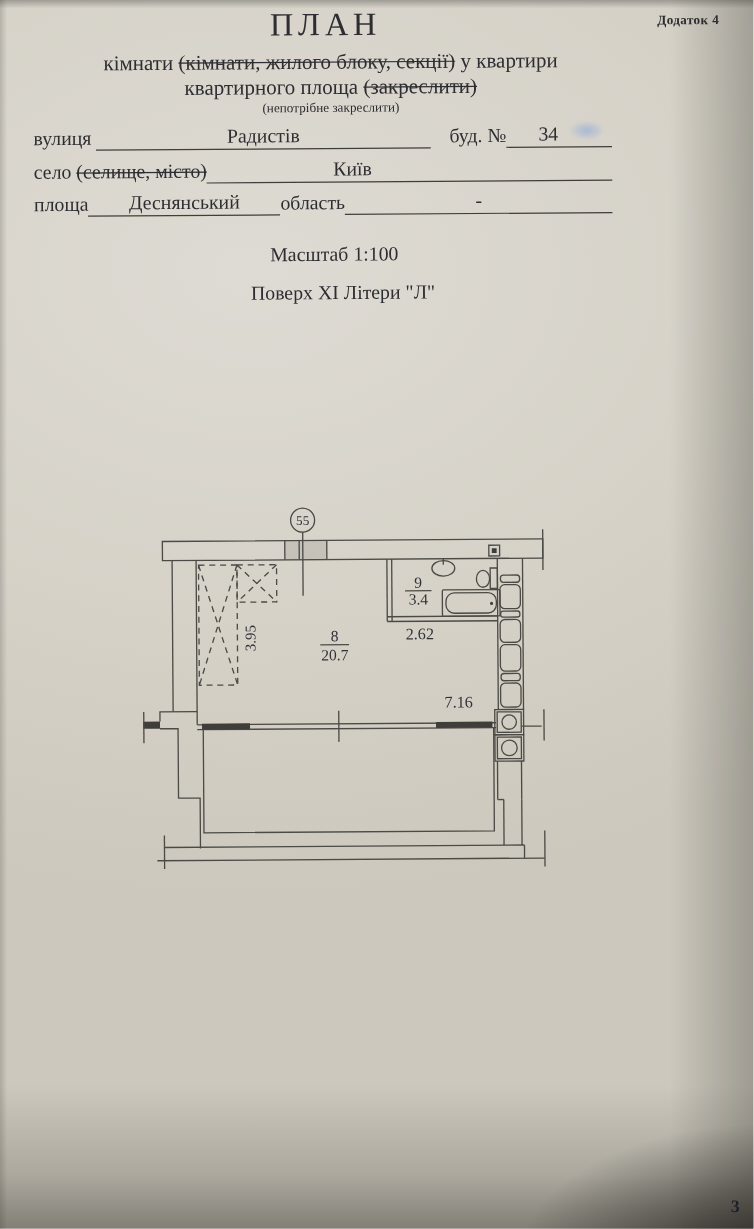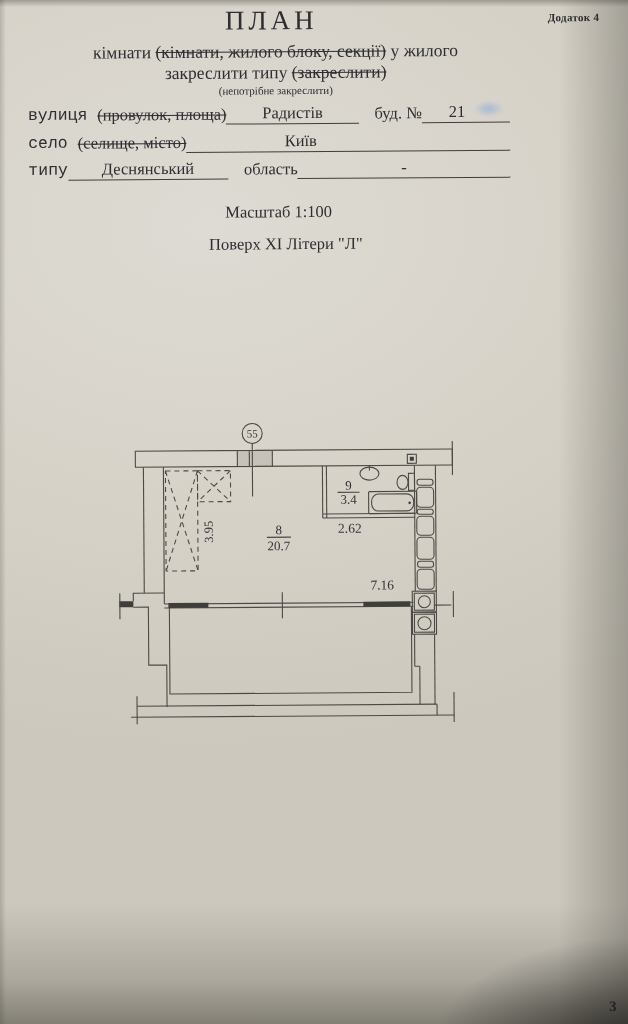--- a/index.html
+++ b/index.html
@@ -20,66 +20,65 @@
          font-size:27px;letter-spacing:4px;}
   .sub{position:absolute;left:0;width:556px;text-align:center;font-size:17.5px;}
   .sub1{top:41px;} .sub2{top:62px;}
   .note{position:absolute;left:0;top:84px;width:556px;text-align:center;font-size:11px;}
   .strike{text-decoration:line-through;text-decoration-thickness:1.3px;}
   .row{position:absolute;left:30px;width:482px;display:flex;align-items:flex-end;
        font-size:16.5px;line-height:20px;}
   .r1{top:103px;} .r2{top:131px;} .r3{top:158px;}
   .ul{border-bottom:1.4px solid #403e39;text-align:center;}
   .fill{flex:1;}
-  .lbl{white-space:pre;font-family:Liberation Mono, monospace;}
+  .lbl{white-space:pre;}
   .bud{margin-left:16px;white-space:pre;}
   .w34{width:70px;padding-right:18px;}
   .wdis{width:160px;}
-  .wobl{margin-left:16px;white-space:pre;text-align:right;}
+  .wobl{margin-left:0;white-space:pre;text-align:right;}
   .kyiv{padding-right:95px;}
   .scale-line{position:absolute;top:202px;left:0;width:560px;text-align:center;font-size:16.5px;}
   .floor-line{position:absolute;top:234px;left:0;width:574px;text-align:center;font-size:16.5px;}
   .smudge{position:absolute;left:476px;top:102px;width:30px;height:16px;border-radius:50%;
     background:radial-gradient(ellipse at center, rgba(125,160,220,0.55), rgba(125,160,220,0) 72%);
     filter:blur(1.5px);}
   .pagenum{position:absolute;left:605px;top:1000px;font-size:14.5px;font-weight:bold;color:#1d2029;}
   svg.plan{position:absolute;left:0;top:0;}
   svg text{font-family:"Liberation Serif","DejaVu Serif",serif;fill:#34333a;}
 </style>
 </head>
 <body>
 
 <div class="page">
   <div class="tilt">
 
     <div class="appendix">Додаток 4</div>
     <div class="title">ПЛАН</div>
 
-    <div class="sub sub1"><span>кімнати </span><span class="strike">(кімнати, жилого блоку, секції)</span><span> у жилого</span></div>
-
-    <div class="sub sub2"><span>закреслити типу </span><span class="strike">(закреслити)</span></div>
+    <div class="sub sub1"><span>кімнати </span><span class="strike">(кімнати, жилого блоку, секції)</span><span> у квартири</span></div>
+
+    <div class="sub sub2"><span>квартирного площа </span><span class="strike">(закреслити)</span></div>
 
     <div class="note">(непотрібне закреслити)</div>
 
     <div class="row r1">
       <span class="lbl">вулиця </span>
-        <span class="strike">(провулок, площа)</span>
         <span class="ul fill">Радистів</span>
         <span class="bud">буд. №</span>
-        <span class="ul w34">21</span>
+        <span class="ul w34">34</span>
     </div>
 
     <div class="row r2">
       <span class="lbl">село </span>
         <span class="strike">(селище, місто)</span>
         <span class="ul fill kyiv">Київ</span>
     </div>
 
     <div class="row r3">
-      <span class="lbl">типу</span>
+      <span class="lbl">площа</span>
         <span class="ul wdis">Деснянський</span>
         <span class="wobl">область</span>
         <span class="ul fill">-</span>
     </div>
 
     <div class="smudge"></div>
 
     <div class="scale-line">Масштаб 1:100</div>
     <div class="floor-line">Поверх XI Літери "Л"</div>
 

